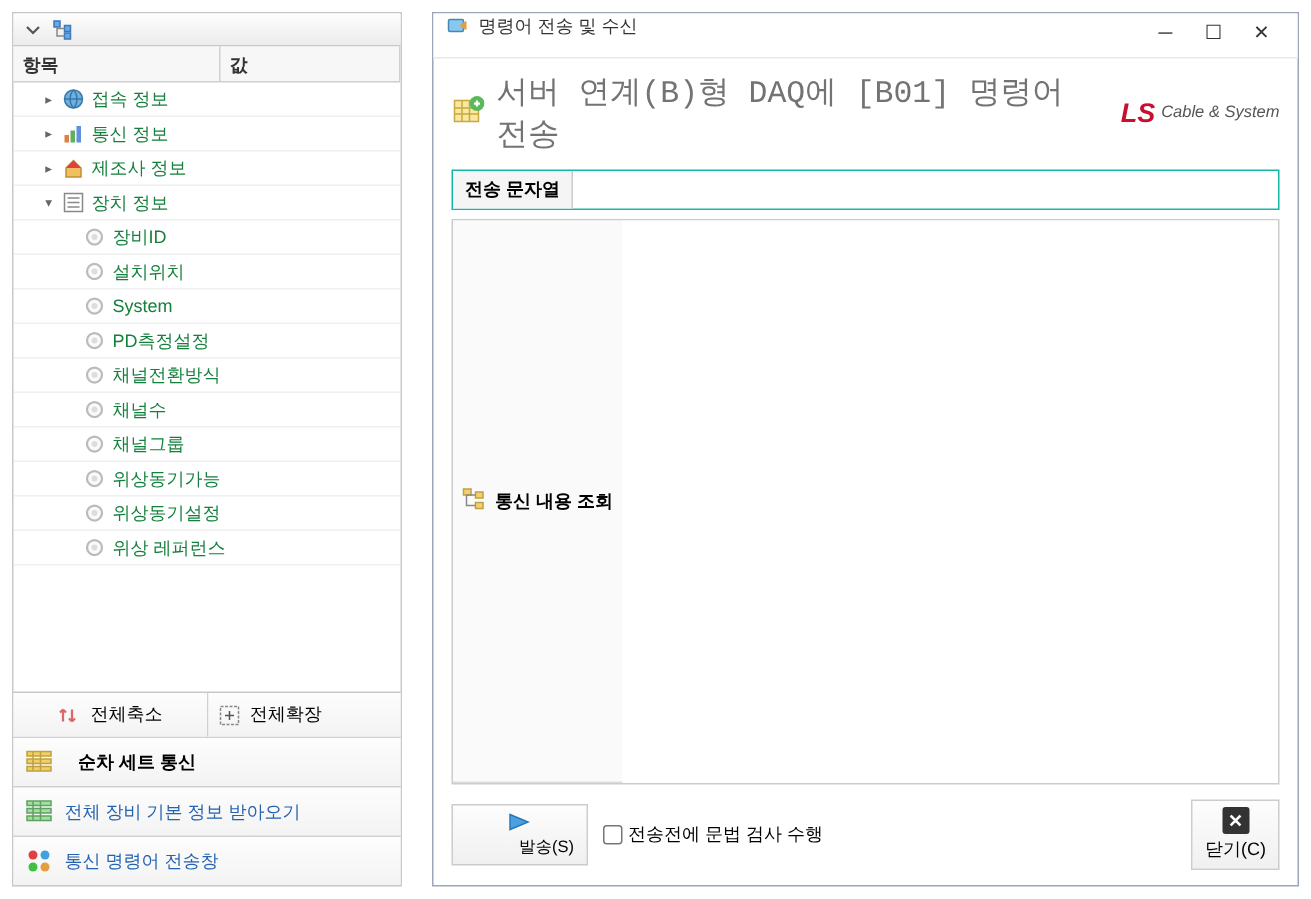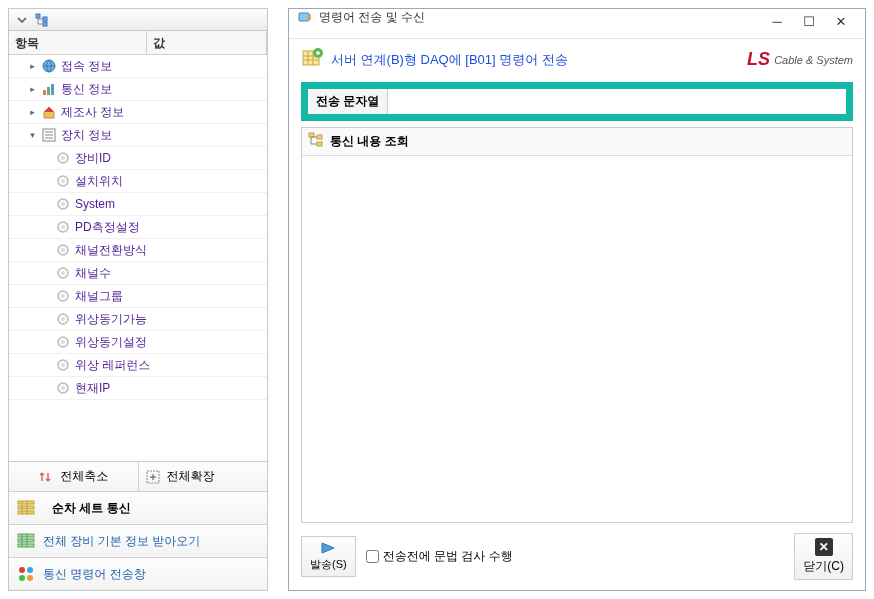--- a/index.html
+++ b/index.html
@@ -76,21 +76,21 @@
       color: #666;
     }
     .node-icon {
       width: 16px;
       height: 16px;
       margin-right: 4px;
       display: flex;
       align-items: center;
       justify-content: center;
     }
-    .node-label { color: #4c1d95; white-space: nowrap; }
+    .node-label { color: #15803d; white-space: nowrap; }
     .indent-1 { padding-left: 18px; }
     .indent-2 { padding-left: 32px; }
     
     .left-bottom {
       border-top: 1px solid #c8c8c8;
     }
     .bottom-row {
       display: flex;
     }
     .bottom-half {
@@ -145,24 +145,25 @@
       color: #333;
     }
     
     .win-header {
       display: flex;
       align-items: center;
       padding: 8px 12px;
       gap: 8px;
     }
     .win-header-title {
-      font-size: 13px;
-      color: #1d4ed8;
+      font-size: 21px;
+      color: #737373;
       font-weight: normal;
       flex: 1;
+      font-family: Liberation Mono, monospace;
     }
     .logo {
       display: flex;
       align-items: center;
       gap: 2px;
     }
     .logo-ls {
       font-size: 18px;
       font-weight: bold;
       font-style: italic;
@@ -172,21 +173,21 @@
       font-size: 11px;
       font-style: italic;
       color: #555;
       margin-left: 2px;
     }
     
     .input-row {
       display: flex;
       align-items: center;
       margin: 2px 12px;
-      border: 7px solid #14b8a6;
+      border: 1px solid #14b8a6;
     }
     .input-label {
       padding: 4px 8px;
       background: #f5f5f5;
       border-right: 1px solid #ccc;
       font-weight: bold;
       white-space: nowrap;
     }
     .input-field {
       flex: 1;
@@ -195,21 +196,21 @@
       outline: none;
       font-family: inherit;
       font-size: 12px;
     }
     
     .content-section {
       margin: 4px 12px;
       flex: 1;
       border: 1px solid #ccc;
       display: flex;
-      flex-direction: column;
+      flex-direction: row;
     }
     .section-header {
       display: flex;
       align-items: center;
       padding: 4px 6px;
       gap: 6px;
       font-weight: bold;
       border-bottom: 1px solid #ddd;
       background: #fafafa;
     }
@@ -225,21 +226,21 @@
       display: flex;
       flex-direction: column;
       align-items: center;
       padding: 4px 8px;
       border: 1px solid #ccc;
       background: linear-gradient(#fdfdfd, #f0f0f0);
       cursor: pointer;
       gap: 2px;
     }
     .send-btn svg { display: block; }
-    .send-btn span { font-size: 11px; }
+    .send-btn span { font-size: 11px; margin-left: 36px; }
     .checkbox-row {
       display: flex;
       align-items: center;
       gap: 4px;
       flex: 1;
     }
     .close-btn {
       display: flex;
       flex-direction: column;
       align-items: center;
@@ -423,30 +424,20 @@
       </div>
       <div class="tree-node indent-2">
         <span class="expander"></span>
         <span class="node-icon">
           <svg width="12" height="12">
             <circle cx="6" cy="6" r="5" fill="#fafafa" stroke="#bbb" stroke-width="1.5"></circle>
             <circle cx="6" cy="6" r="2" fill="#ddd"></circle>
           </svg>
         </span>
         <span class="node-label">위상 레퍼런스</span>
-      </div>
-      <div class="tree-node indent-2">
-        <span class="expander"></span>
-        <span class="node-icon">
-          <svg width="12" height="12">
-            <circle cx="6" cy="6" r="5" fill="#fafafa" stroke="#bbb" stroke-width="1.5"></circle>
-            <circle cx="6" cy="6" r="2" fill="#ddd"></circle>
-          </svg>
-        </span>
-        <span class="node-label">현재IP</span>
       </div>
     </div>
 
   <div class="left-bottom">
     <div class="bottom-row">
       <div class="bottom-half">
         <svg width="16" height="16">
             <path d="M4,12 L4,4 M4,4 L2,6 M4,4 L6,6 M10,4 L10,12 M10,12 L8,10 M10,12 L12,10" stroke="#d66" fill="none" stroke-width="1.5"></path>
           </svg>
         <span>전체축소</span>

